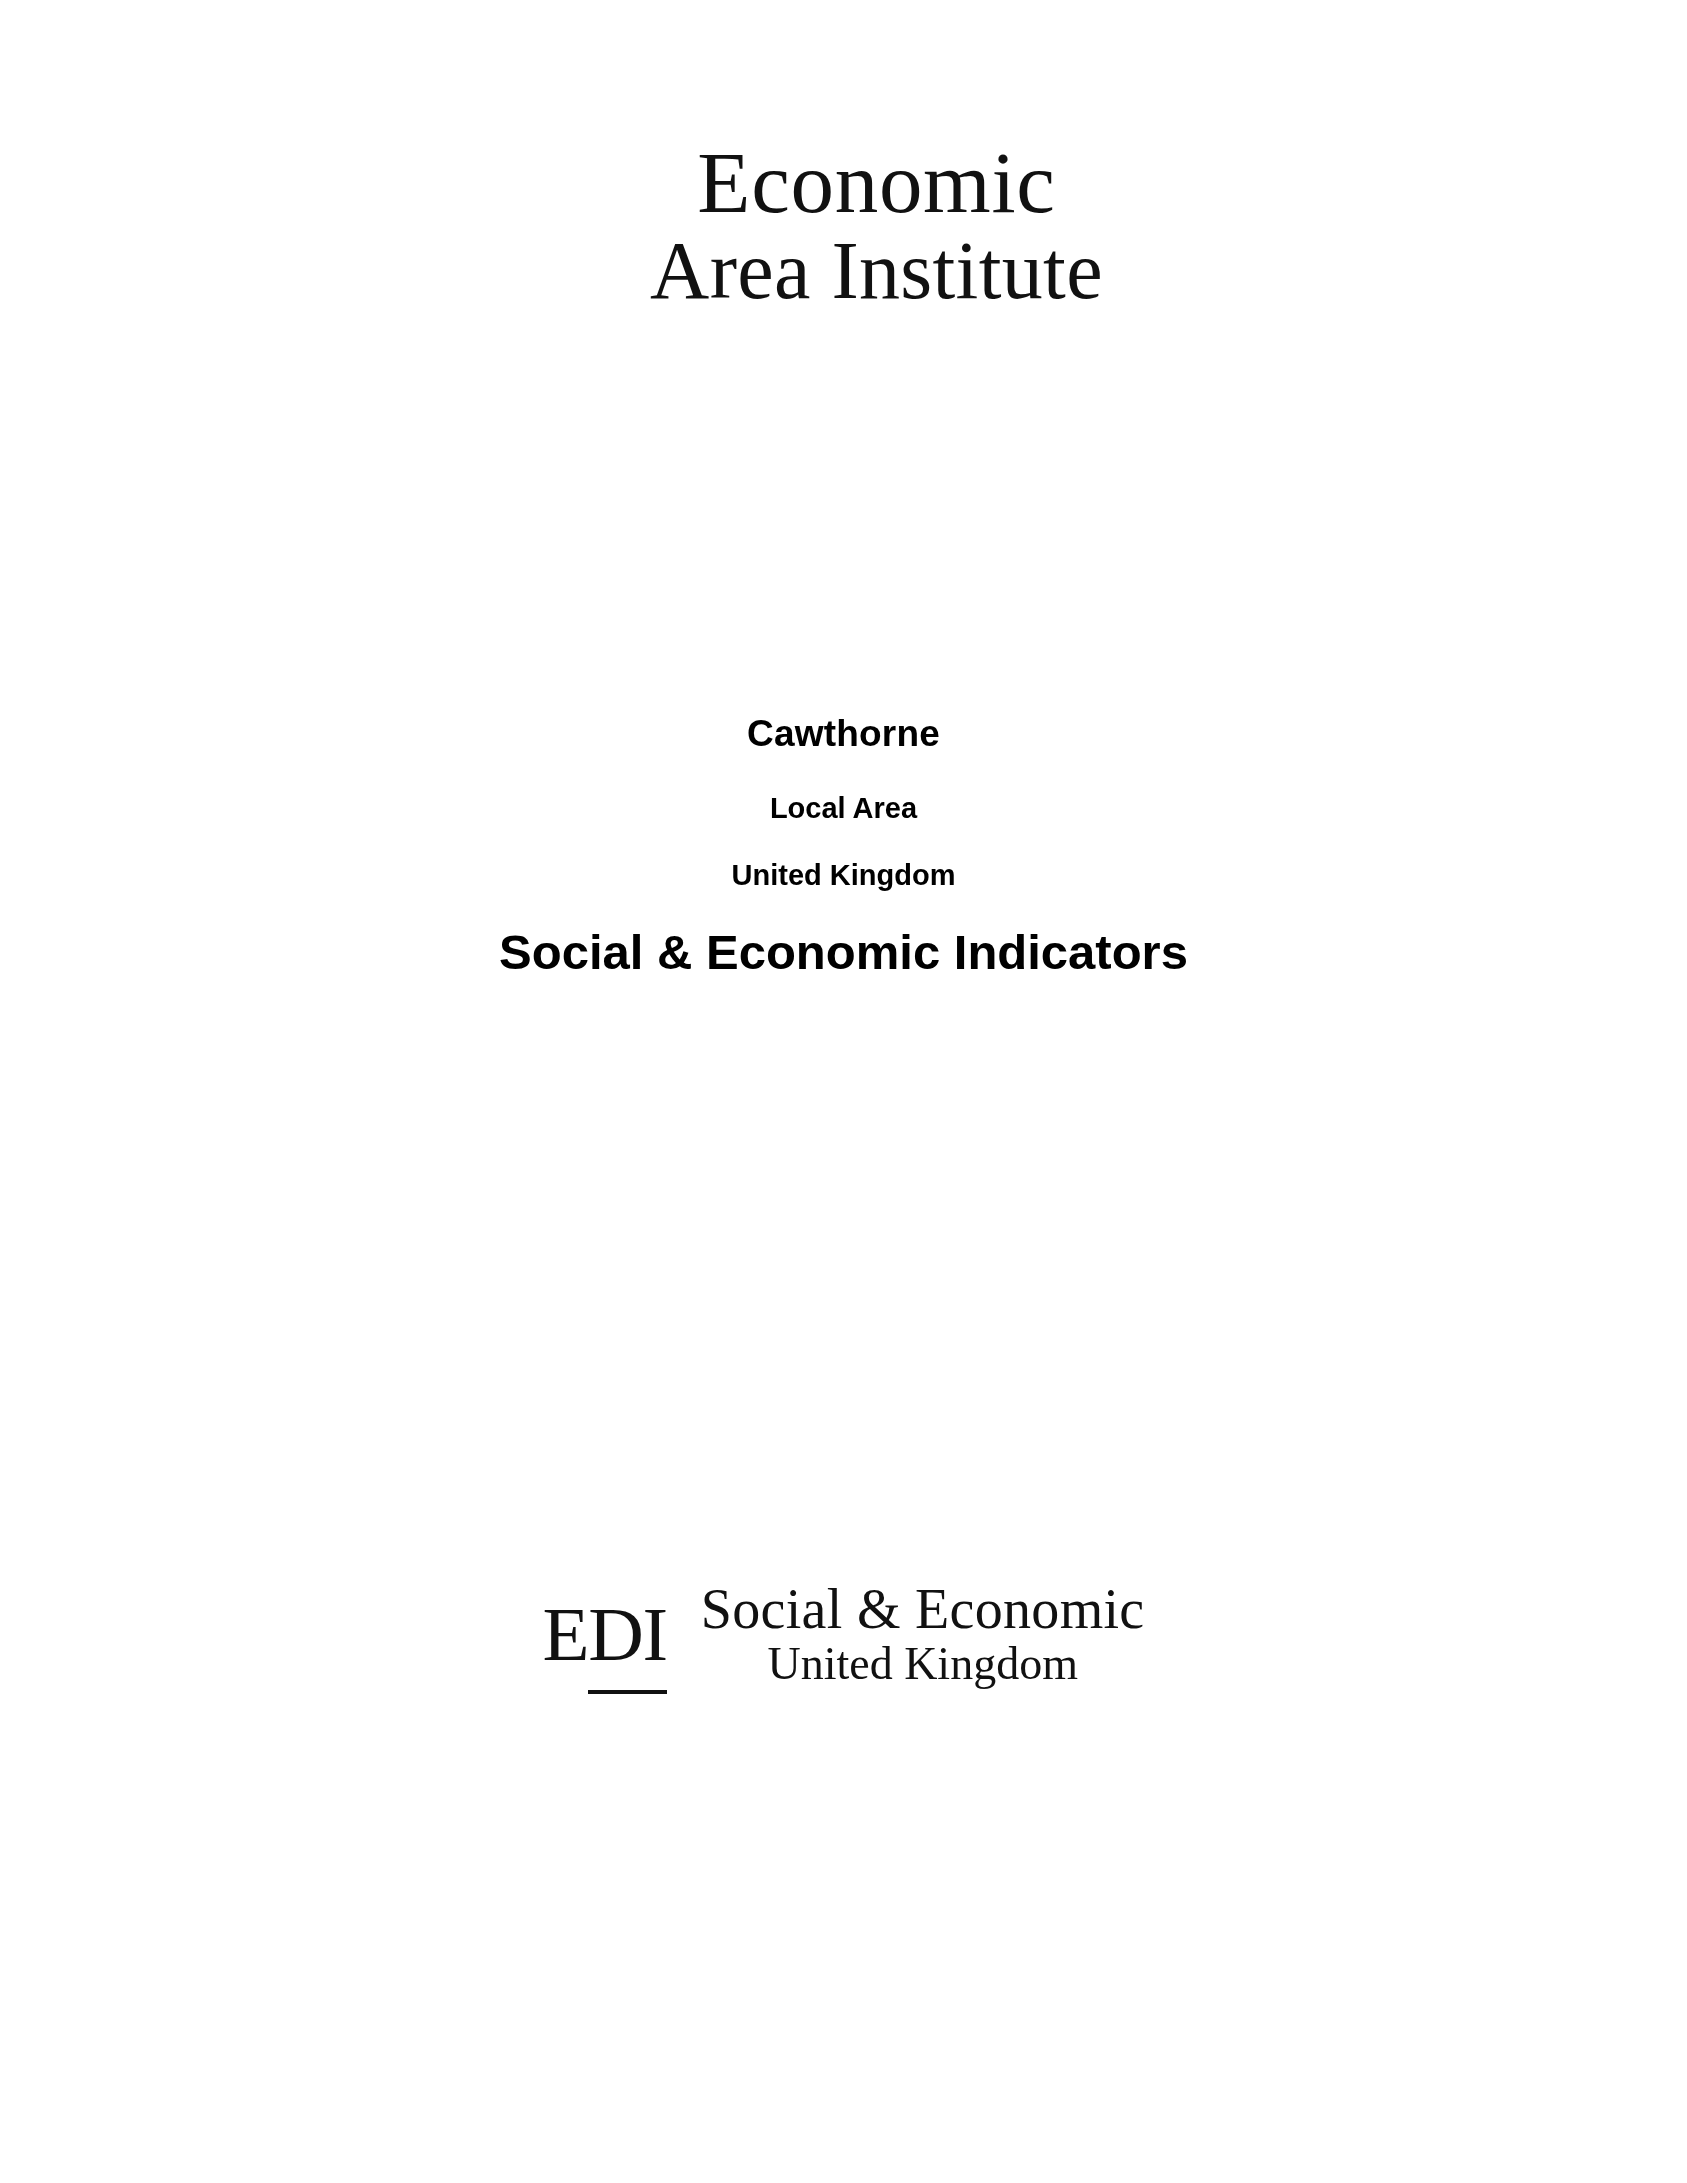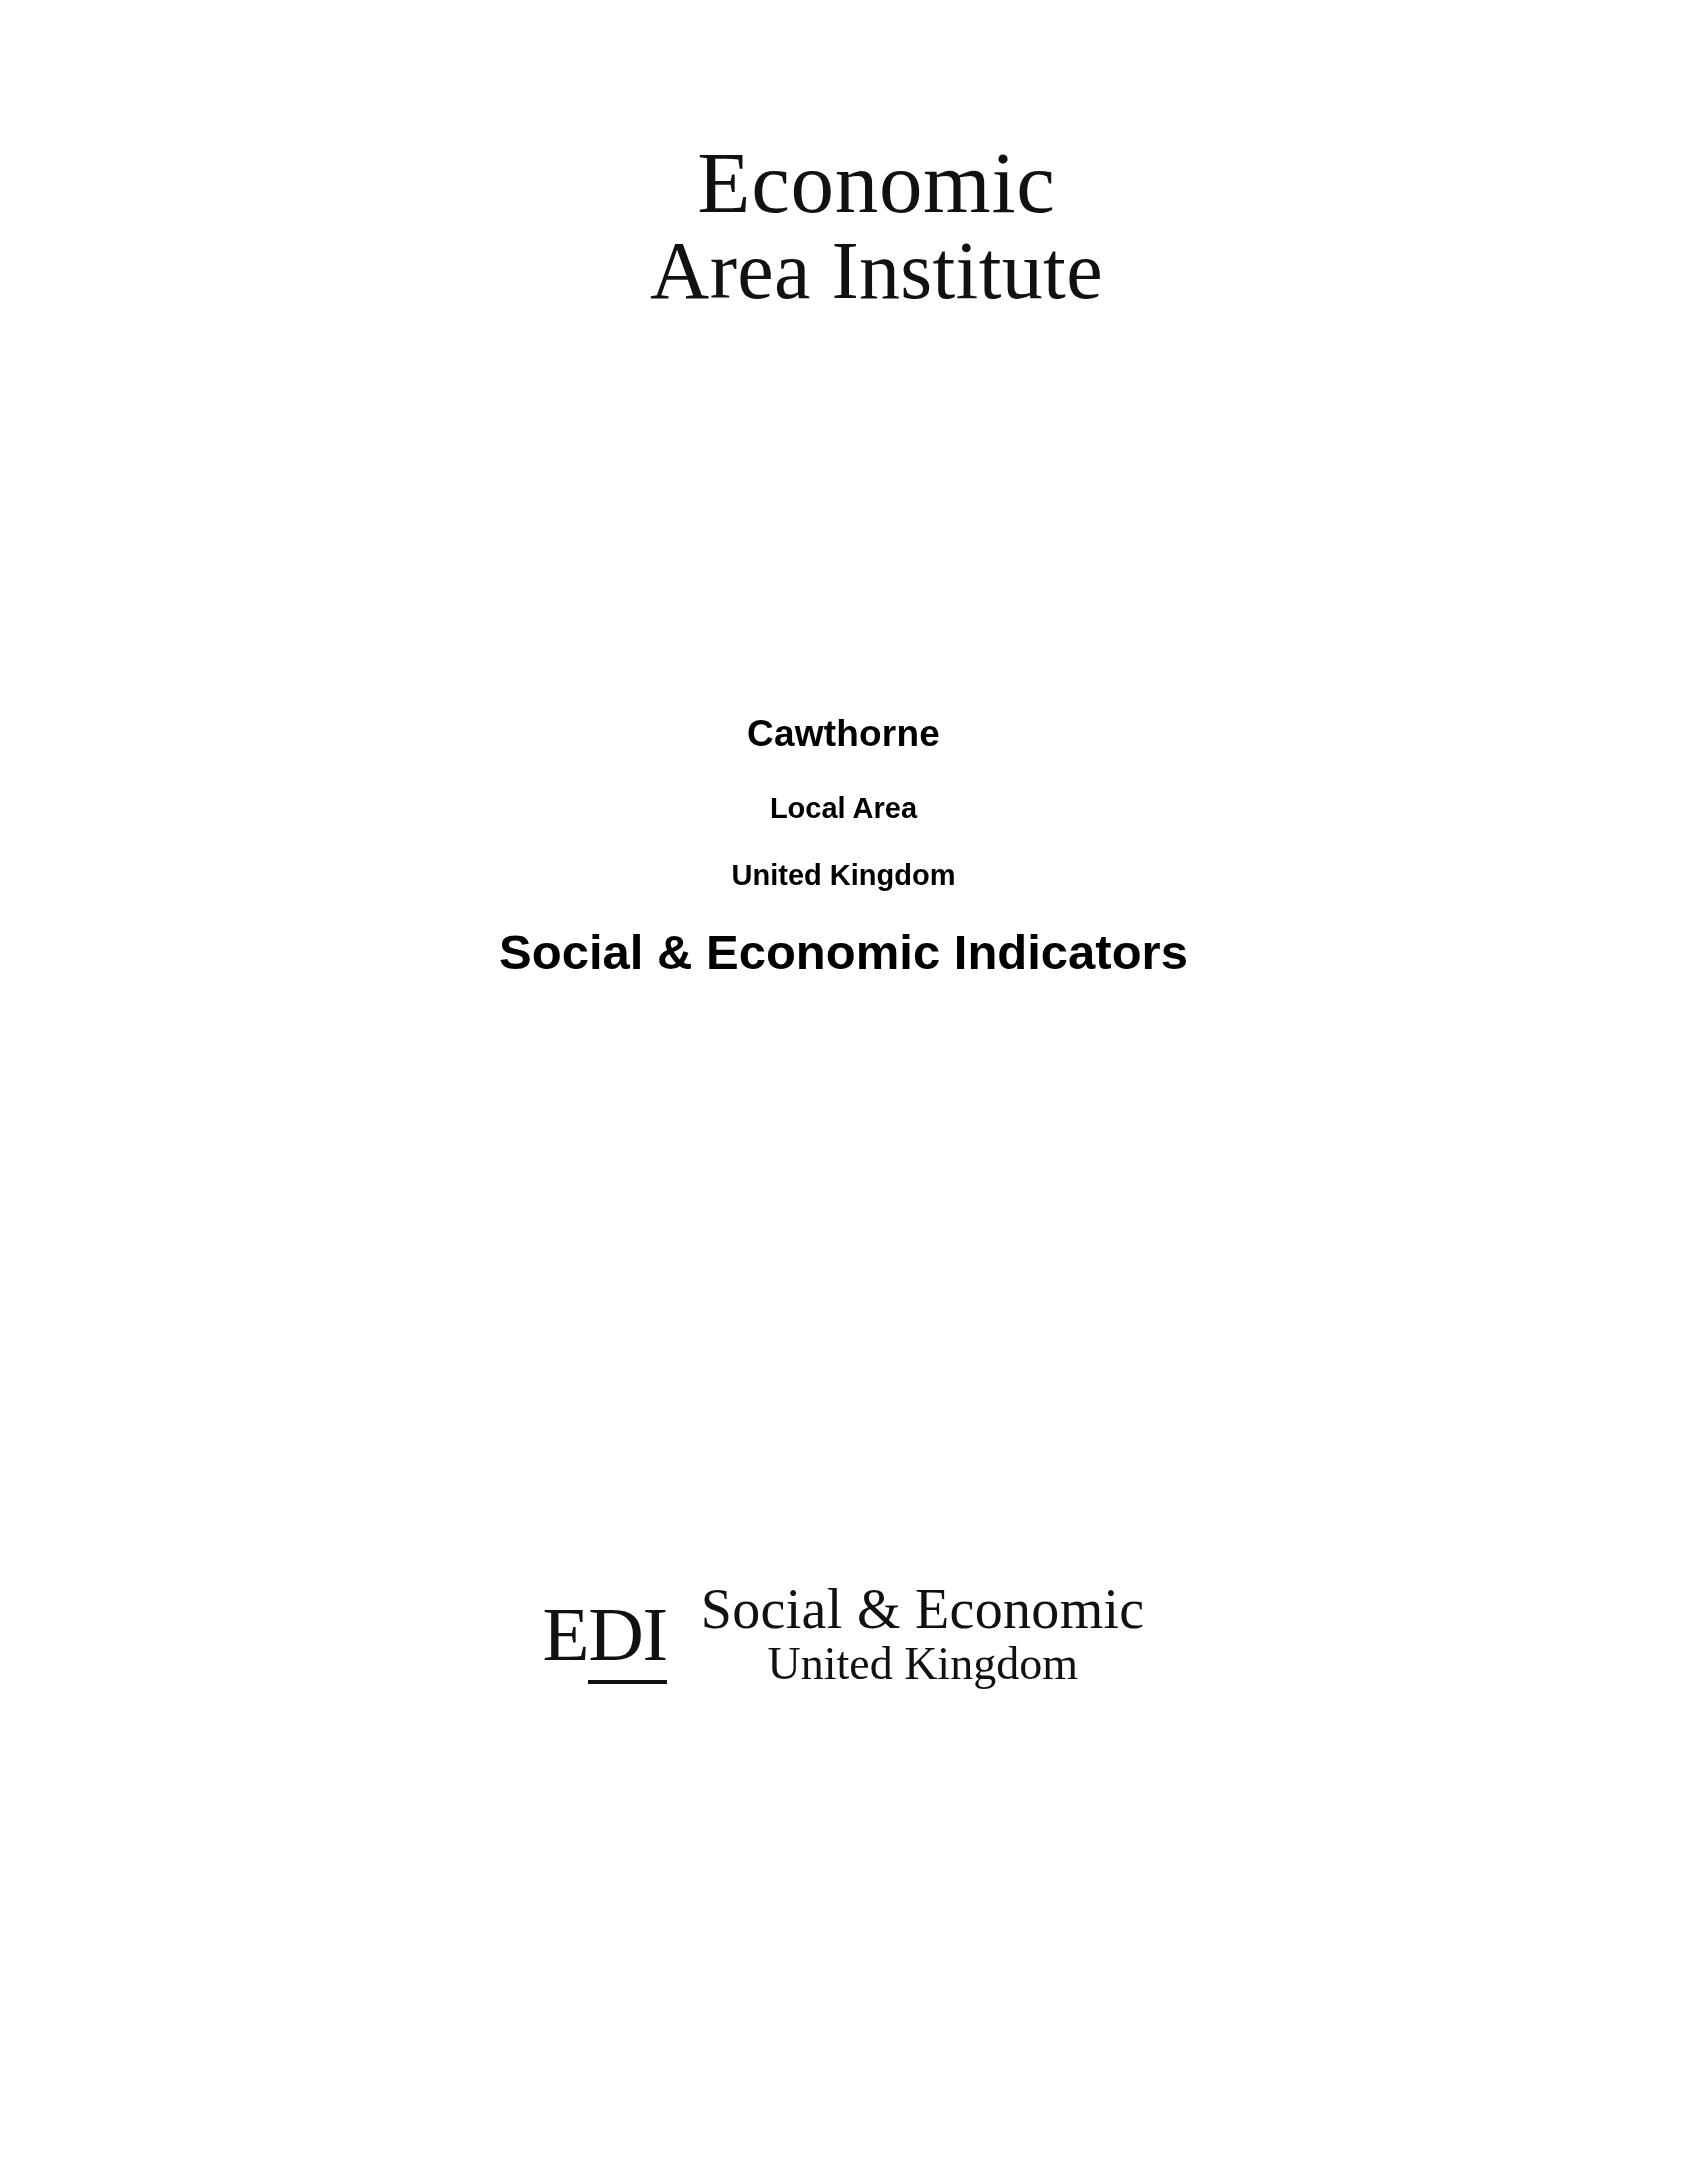--- a/index.html
+++ b/index.html
@@ -97,21 +97,21 @@
   .edi-mark {
     font-size: 77px;
     letter-spacing: -1.3px;
     line-height: 1;
     position: relative;
     padding-bottom: 6.6px;
     margin-top: 14.6px;
   }
   .edi-mark .underlined {
     border-bottom: 4.6px solid #111111;
-    padding-bottom: 3px;
+    padding-bottom: 13px;
   }
   .edi-words {
     margin-left: 34px;
     text-align: center;
     line-height: 1.0;
   }
   .edi-words .w1 {
     display: block;
     font-size: 56px;
     letter-spacing: 0.3px;

